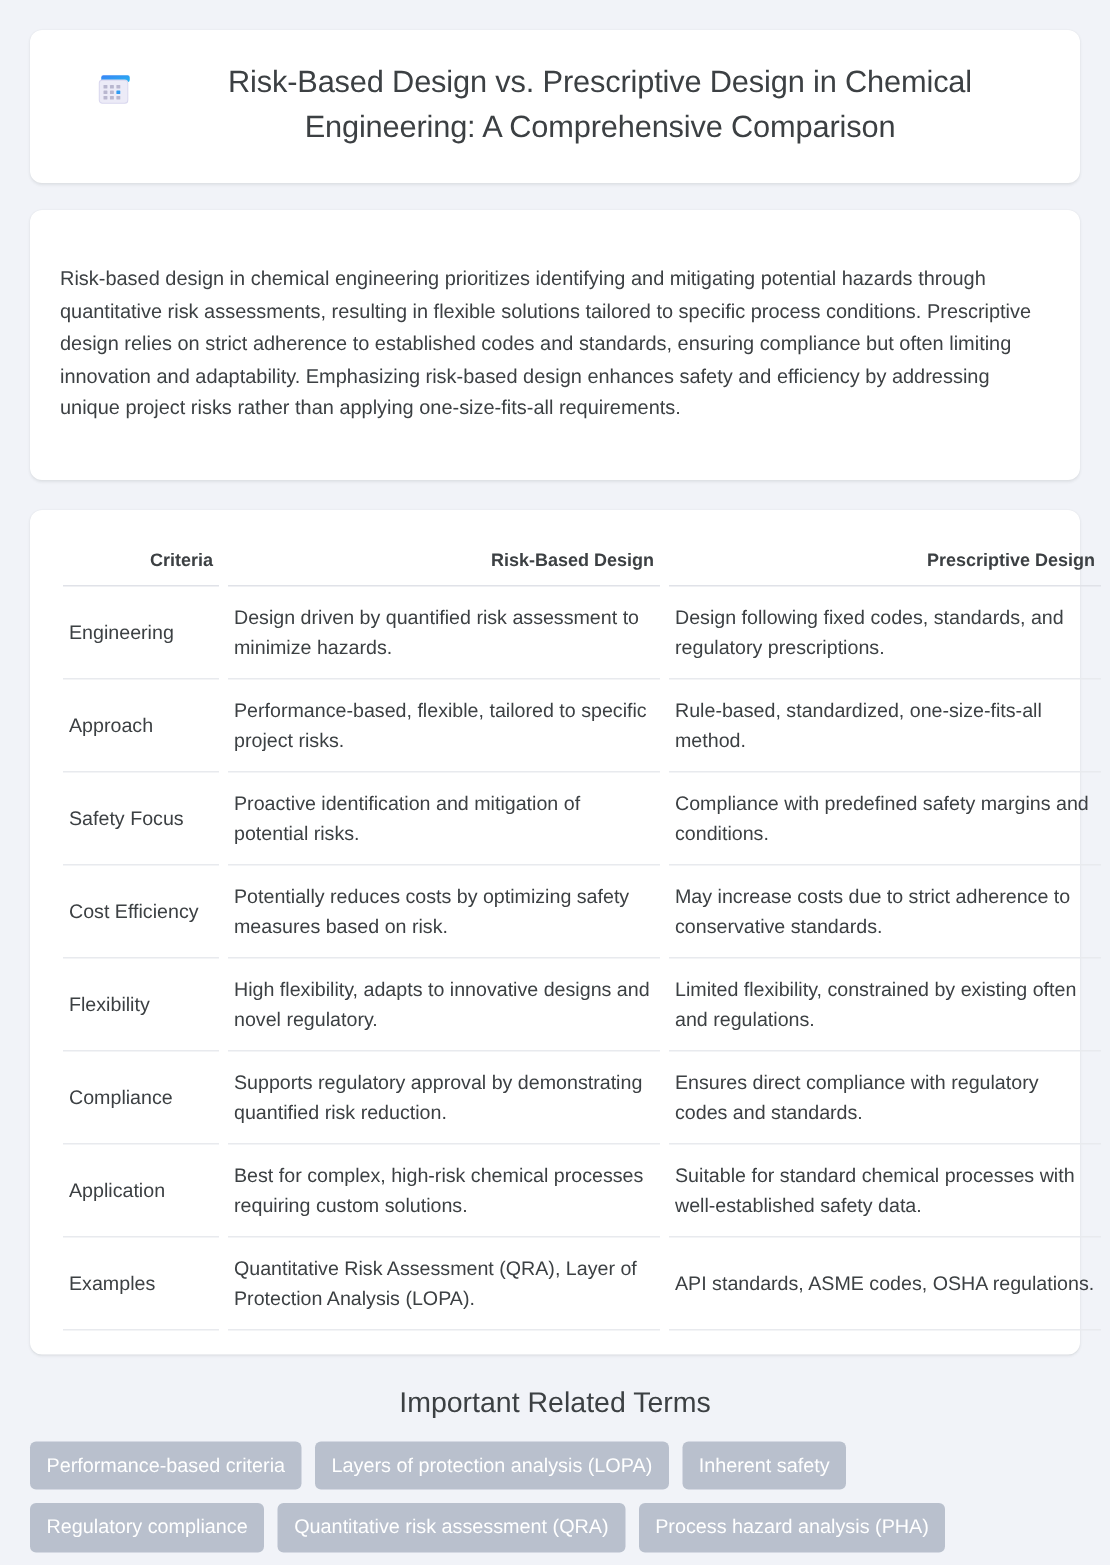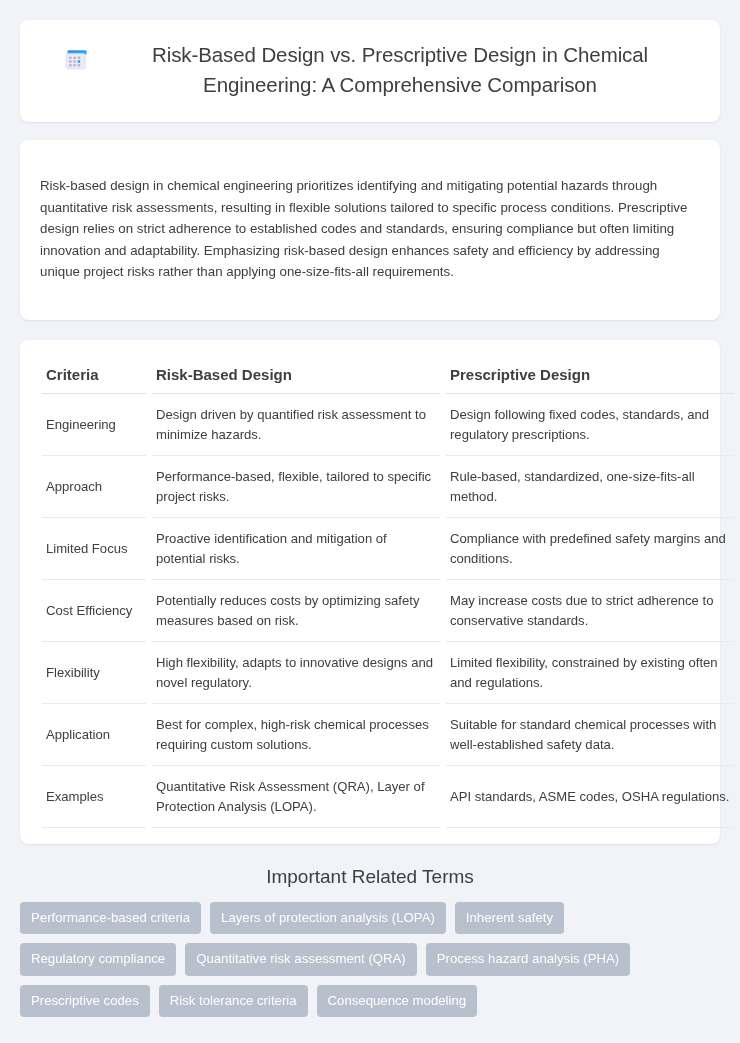--- a/index.html
+++ b/index.html
@@ -73,26 +73,26 @@
     margin-top: 20px;
     padding: 18px 16px 16px 16px;
   }
   table.cmp {
     width: 100%;
     border-collapse: separate;
     border-spacing: 6px 0;
     table-layout: fixed;
   }
   table.cmp th {
-    font-size: 15px;
+    font-size: 12px;
     font-weight: bold;
     color: #3c4043;
     padding: 8px 4px 10px 4px;
     border-bottom: 1px solid #e0e2e8;
-    text-align: left;
+    text-align: right;
     vertical-align: bottom;
   }
   table.cmp th.col-criteria { width: 104px; }
   table.cmp th.col-rbd { width: 288px; }
   table.cmp th.col-pd { width: 288px; }
   table.cmp td {
     font-size: 13.1px;
     line-height: 19.5px;
     color: #3c4043;
     padding: 11px 4px 11px 4px;
@@ -181,33 +181,38 @@
           <td class="crit">Engineering</td>
           <td>Design driven by quantified risk assessment to minimize hazards.</td>
           <td>Design following fixed codes, standards, and regulatory prescriptions.</td>
         </tr>
         <tr>
           <td class="crit">Approach</td>
           <td>Performance-based, flexible, tailored to specific project risks.</td>
           <td>Rule-based, standardized, one-size-fits-all method.</td>
         </tr>
         <tr>
-          <td class="crit">Limited Focus</td>
+          <td class="crit">Safety Focus</td>
           <td>Proactive identification and mitigation of potential risks.</td>
           <td>Compliance with predefined safety margins and conditions.</td>
         </tr>
         <tr>
           <td class="crit">Cost Efficiency</td>
           <td>Potentially reduces costs by optimizing safety measures based on risk.</td>
           <td>May increase costs due to strict adherence to conservative standards.</td>
         </tr>
         <tr>
           <td class="crit">Flexibility</td>
           <td>High flexibility, adapts to innovative designs and novel regulatory.</td>
           <td>Limited flexibility, constrained by existing often and regulations.</td>
+        </tr>
+        <tr>
+          <td class="crit">Compliance</td>
+          <td>Supports regulatory approval by demonstrating quantified risk reduction.</td>
+          <td>Ensures direct compliance with regulatory codes and standards.</td>
         </tr>
         <tr>
           <td class="crit">Application</td>
           <td>Best for complex, high-risk chemical processes requiring custom solutions.</td>
           <td>Suitable for standard chemical processes with well-established safety data.</td>
         </tr>
         <tr>
           <td class="crit">Examples</td>
           <td>Quantitative Risk Assessment (QRA), Layer of Protection Analysis (LOPA).</td>
           <td>API standards, ASME codes, OSHA regulations.</td>

